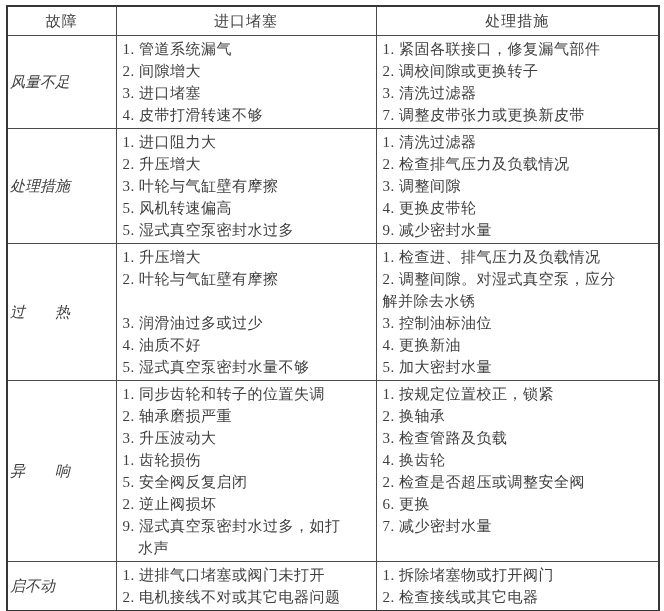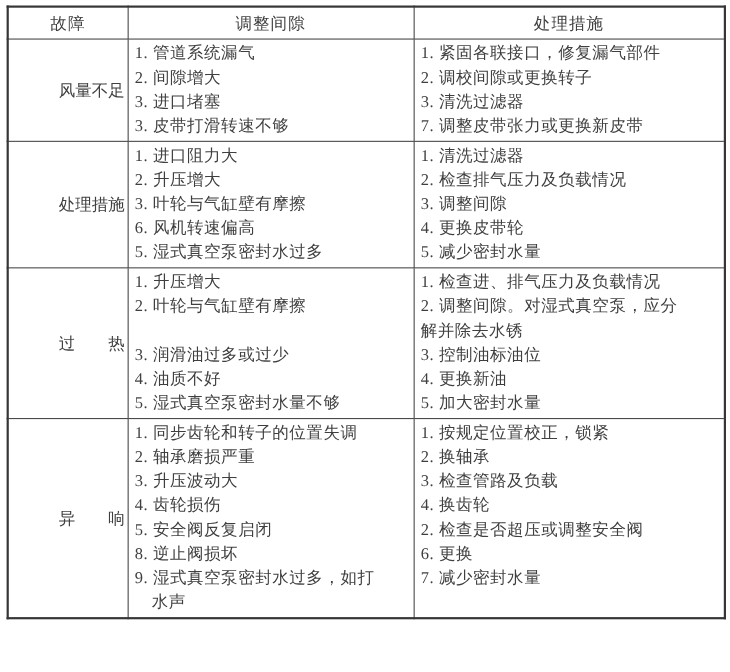--- a/index.html
+++ b/index.html
@@ -33,23 +33,24 @@
   }
   .fault-table thead th {
     height: 26px;
     font-weight: normal;
     text-align: center;
     vertical-align: middle;
     padding: 1px 2px;
     letter-spacing: 1px;
   }
   td.fault-cell {
-    text-align: right;
+    text-align: left;
     vertical-align: middle;
     padding: 1px 2px;
+    font-style: italic;
   }
   td.list-cell {
     vertical-align: top;
     padding: 2px 4px 2px 6px;
     letter-spacing: 0.5px;
     margin-top: 29px;
   }
   .ln {
     min-height: 22px;
     line-height: 22px;
@@ -62,55 +63,55 @@
 <div class="page">
   <table class="fault-table">
     <colgroup>
       <col style="width:109px">
       <col style="width:260px">
       <col style="width:283px">
     </colgroup>
     <thead>
       <tr>
         <th>故障</th>
-        <th>调整间隙</th>
+        <th>进口堵塞</th>
         <th>处理措施</th>
       </tr>
     </thead>
     <tbody>
         <tr>
           <td class="fault-cell">风量不足</td>
           <td class="list-cell">
             <div class="ln">1. 管道系统漏气</div>
             <div class="ln">2. 间隙增大</div>
             <div class="ln">3. 进口堵塞</div>
-            <div class="ln">3. 皮带打滑转速不够</div>
+            <div class="ln">4. 皮带打滑转速不够</div>
           </td>
           <td class="list-cell">
             <div class="ln">1. 紧固各联接口，修复漏气部件</div>
             <div class="ln">2. 调校间隙或更换转子</div>
             <div class="ln">3. 清洗过滤器</div>
             <div class="ln">7. 调整皮带张力或更换新皮带</div>
           </td>
         </tr>
         <tr>
           <td class="fault-cell">处理措施</td>
           <td class="list-cell">
             <div class="ln">1. 进口阻力大</div>
             <div class="ln">2. 升压增大</div>
             <div class="ln">3. 叶轮与气缸壁有摩擦</div>
-            <div class="ln">6. 风机转速偏高</div>
+            <div class="ln">5. 风机转速偏高</div>
             <div class="ln">5. 湿式真空泵密封水过多</div>
           </td>
           <td class="list-cell">
             <div class="ln">1. 清洗过滤器</div>
             <div class="ln">2. 检查排气压力及负载情况</div>
             <div class="ln">3. 调整间隙</div>
             <div class="ln">4. 更换皮带轮</div>
-            <div class="ln">5. 减少密封水量</div>
+            <div class="ln">9. 减少密封水量</div>
           </td>
         </tr>
         <tr>
           <td class="fault-cell">过　　热</td>
           <td class="list-cell">
             <div class="ln">1. 升压增大</div>
             <div class="ln">2. 叶轮与气缸壁有摩擦</div>
             <div class="ln"></div>
             <div class="ln">3. 润滑油过多或过少</div>
             <div class="ln">4. 油质不好</div>
@@ -124,31 +125,42 @@
             <div class="ln">4. 更换新油</div>
             <div class="ln">5. 加大密封水量</div>
           </td>
         </tr>
         <tr>
           <td class="fault-cell">异　　响</td>
           <td class="list-cell">
             <div class="ln">1. 同步齿轮和转子的位置失调</div>
             <div class="ln">2. 轴承磨损严重</div>
             <div class="ln">3. 升压波动大</div>
-            <div class="ln">4. 齿轮损伤</div>
+            <div class="ln">1. 齿轮损伤</div>
             <div class="ln">5. 安全阀反复启闭</div>
-            <div class="ln">8. 逆止阀损坏</div>
+            <div class="ln">2. 逆止阀损坏</div>
             <div class="ln">9. 湿式真空泵密封水过多，如打</div>
             <div class="ln">　水声</div>
           </td>
           <td class="list-cell">
             <div class="ln">1. 按规定位置校正，锁紧</div>
             <div class="ln">2. 换轴承</div>
             <div class="ln">3. 检查管路及负载</div>
             <div class="ln">4. 换齿轮</div>
             <div class="ln">2. 检查是否超压或调整安全阀</div>
             <div class="ln">6. 更换</div>
             <div class="ln">7. 减少密封水量</div>
           </td>
         </tr>
+        <tr>
+          <td class="fault-cell">启不动</td>
+          <td class="list-cell">
+            <div class="ln">1. 进排气口堵塞或阀门未打开</div>
+            <div class="ln">2. 电机接线不对或其它电器问题</div>
+          </td>
+          <td class="list-cell">
+            <div class="ln">1. 拆除堵塞物或打开阀门</div>
+            <div class="ln">2. 检查接线或其它电器</div>
+          </td>
+        </tr>
       </tbody>
   </table>
 </div>
 
 </body></html>

